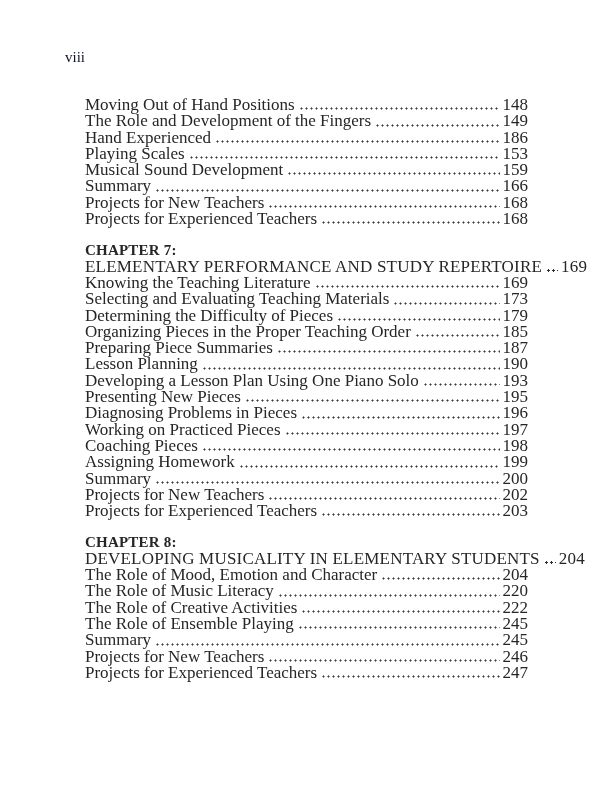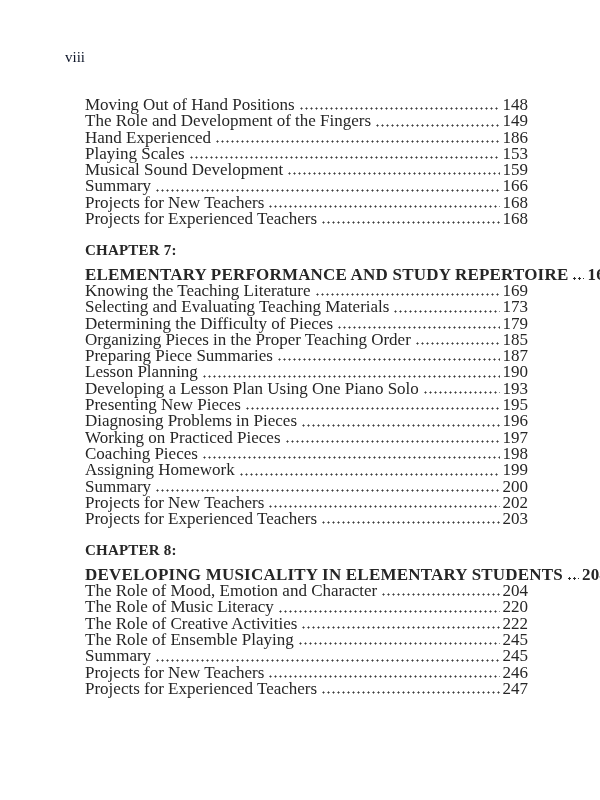--- a/index.html
+++ b/index.html
@@ -48,23 +48,22 @@
     background-position: left calc(100% - 2px);
   }
   .row .pagenum { flex: 0 0 auto; }
   .chapter-label {
     font-weight: bold;
     font-size: 15px;
     line-height: 16.3px;
     letter-spacing: 0.2px;
   }
   .row.bold {
-    font-weight: bold;
+    font-weight: normal;
     letter-spacing: 0.2px;
-    margin-top: 8px;
   }
   .row.bold .dots {
     background-image: radial-gradient(circle, #2e2e2e 1px, rgba(0,0,0,0) 1.2px);
   }
 </style>
 </head>
 <body>
 
 <div class="page">
   <div class="folio">viii</div>

